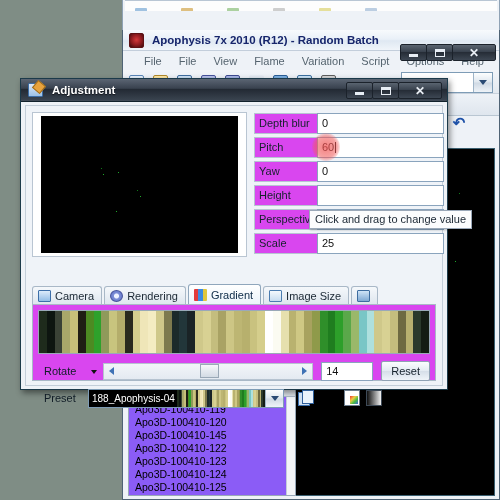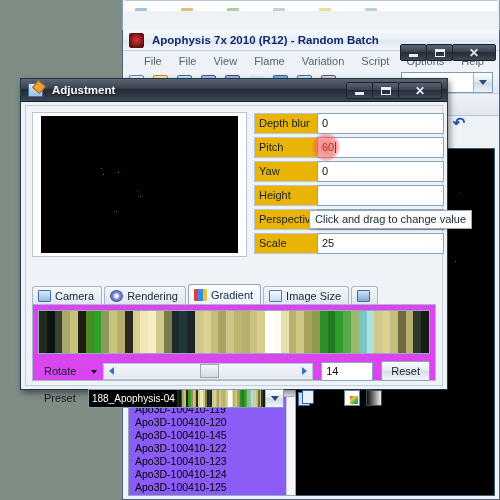--- a/index.html
+++ b/index.html
@@ -213,21 +213,21 @@
     width:100%; height:100%; background:#000; position:relative; overflow:hidden;
   }
 
   
   .fields { position:absolute; left: 228px; top: 6px; width: 190px; }
   .frow { display:flex; align-items:center; height: 22px; margin-bottom: 2px; position:relative; }
   .flabel {
     width: 63px; height: 21px; line-height: 19px;
     padding-left: 4px;
     font-size: 11px; color:#15212c;
-    background:#eab308;
+    background:#d946ef;
     border:1px solid #b7c4d2;
     border-right:none;
   }
   .finput {
     flex:1; height:21px; line-height:19px;
     padding-left: 4px;
     background:#fff; border:1px solid #8aa4bd;
     font-size:11px; color:#111;
     position:relative;
   }

